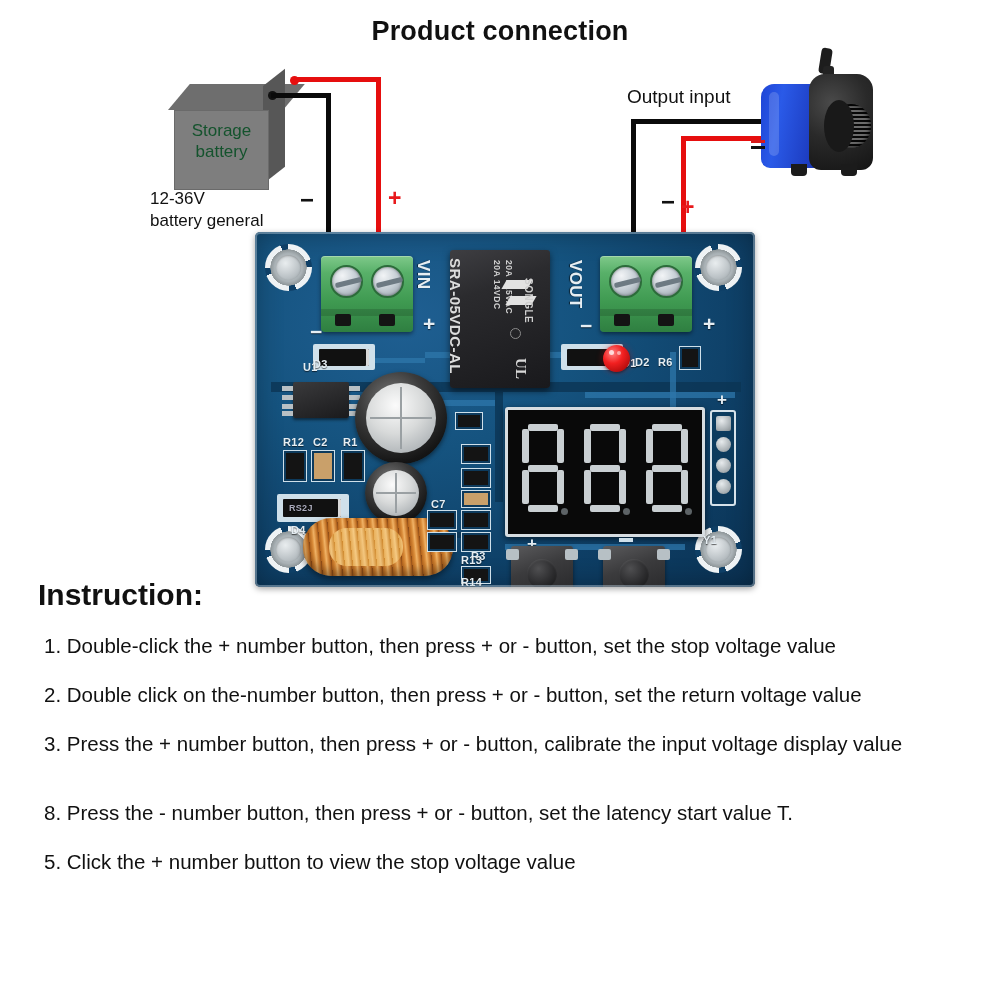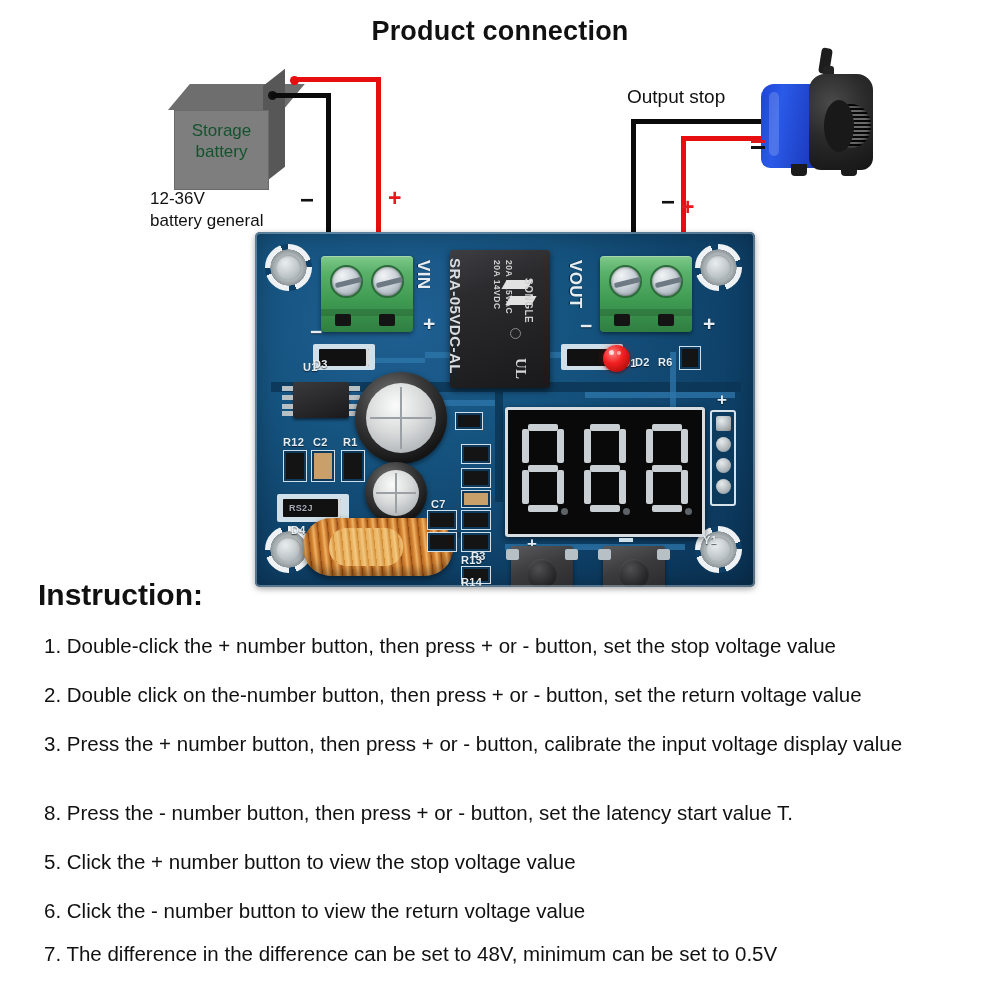--- a/index.html
+++ b/index.html
@@ -332,21 +332,21 @@
   <div class="wire red" style="left:293px; top:77px; width:88px; height:5px;"></div>
   <div class="wire red" style="left:376px; top:77px; width:5px; height:165px;"></div>
 
   <div class="dot" style="left:268px; top:91px;"></div>
   <div class="wire" style="left:271px; top:93px; width:60px; height:5px;"></div>
   <div class="wire" style="left:326px; top:93px; width:5px; height:150px;"></div>
 
   <div class="sign" style="left:300px; top:188px;">−</div>
   <div class="sign red" style="left:388px; top:187px;">+</div>
 
-  <div class="outlabel" style="left:627px; top:86px;">Output stop</div>
+  <div class="outlabel" style="left:627px; top:86px;">Output input</div>
 
   <div class="wire" style="left:631px; top:119px; width:140px; height:5px;"></div>
   <div class="wire" style="left:631px; top:119px; width:5px; height:125px;"></div>
 
   <div class="wire red" style="left:681px; top:136px; width:90px; height:5px;"></div>
   <div class="wire red" style="left:681px; top:136px; width:5px; height:108px;"></div>
 
   <div class="sign" style="left:661px; top:190px;">−</div>
   <div class="sign red" style="left:681px; top:196px;">+</div>
 
@@ -559,16 +559,14 @@
     <div class="pcb-edge"></div>
   </div>
 
   <div class="instr-title">Instruction:</div>
 
   <div class="instr" style="top:633px;">1. Double-click the + number button, then press + or - button, set the stop voltage value</div>
   <div class="instr" style="top:682px;">2. Double click on the-number button, then press + or - button, set the return voltage value</div>
   <div class="instr wrap" style="top:731px;">3. Press the + number button, then press + or - button, calibrate the input voltage display value</div>
   <div class="instr" style="top:800px;">8. Press the - number button, then press + or - button, set the latency start value T.</div>
   <div class="instr" style="top:849px;">5. Click the + number button to view the stop voltage value</div>
-  <div class="instr" style="top:898px;">6. Click the - number button to view the return voltage value</div>
-  <div class="instr" style="top:941px;">7. The difference in the difference can be set to 48V, minimum can be set to 0.5V</div>
 
 </div>
 
 </body></html>

